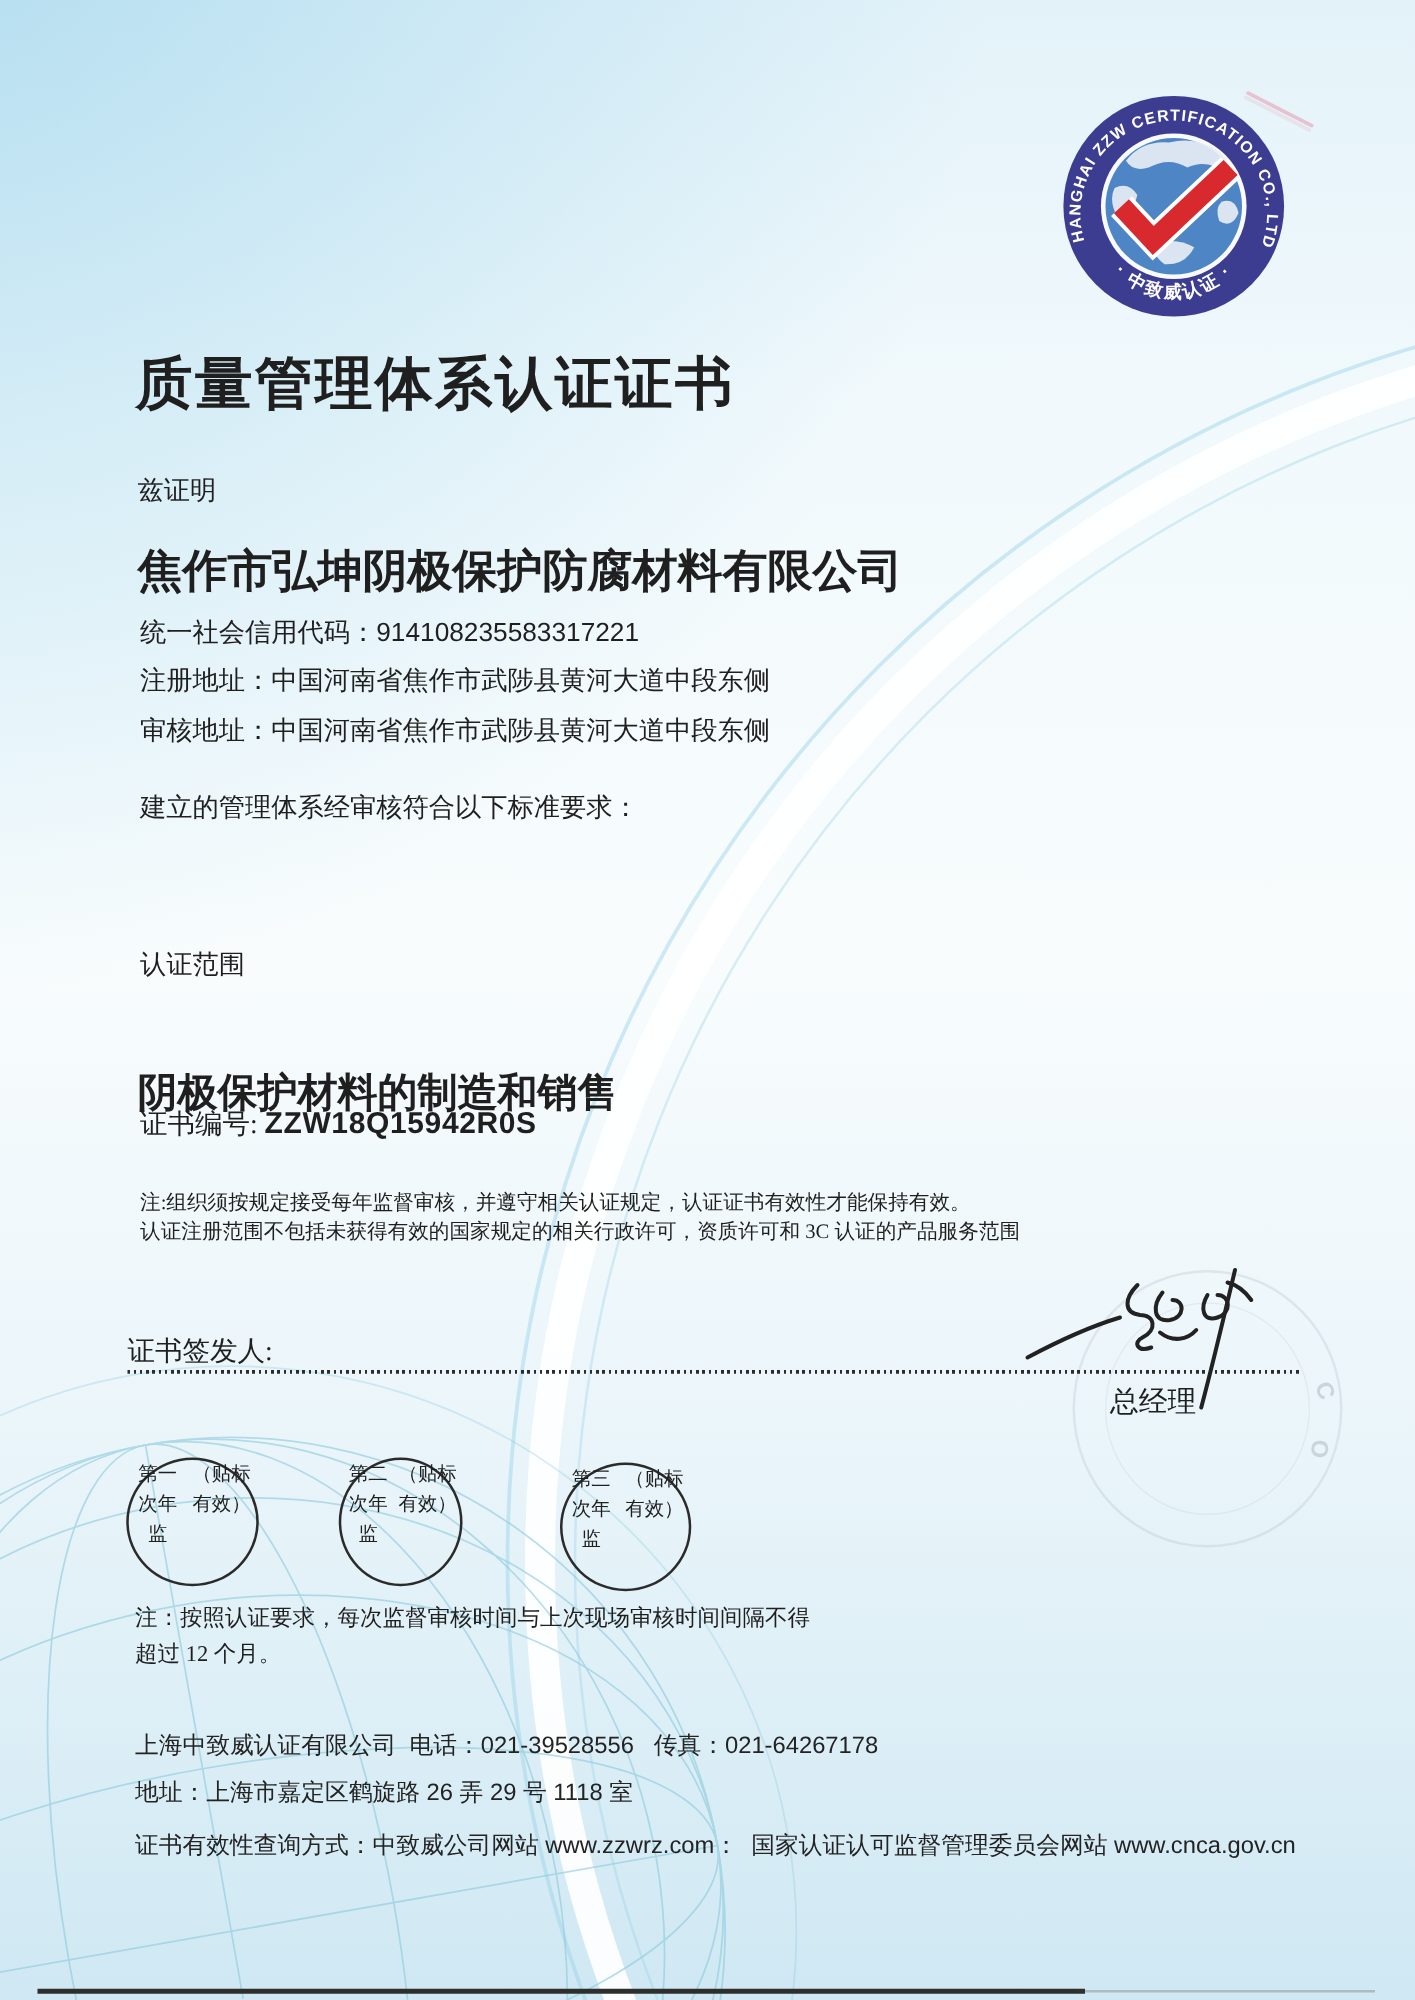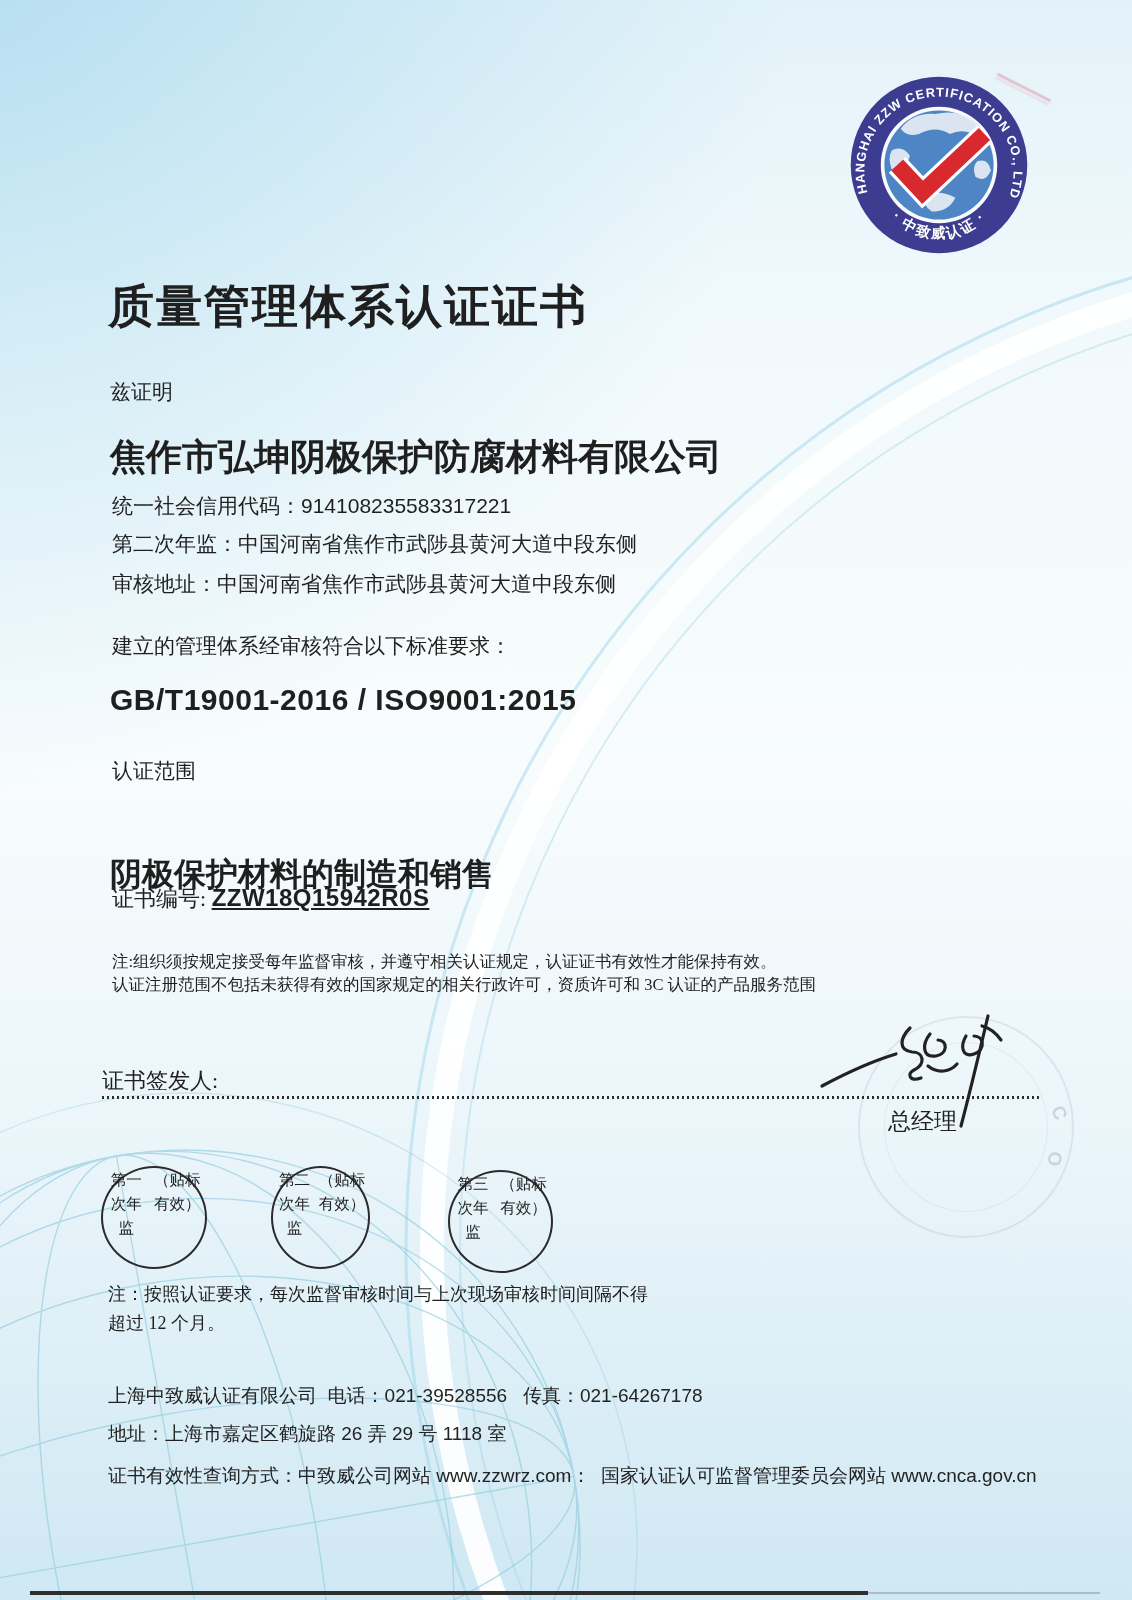--- a/index.html
+++ b/index.html
@@ -18,21 +18,21 @@
   .line20{font-size:21px;}
   .credit{left:112px;top:492px;}
   .regaddr{left:112px;top:530px;}
   .audaddr{left:112px;top:570px;}
   .lead{left:112px;top:632px;}
   .std{left:110px;top:683px;font-size:30px;font-weight:bold;
        font-family:"Liberation Sans","DejaVu Sans",sans-serif;letter-spacing:0.5px;}
   .scopelab{left:112px;top:757px;}
   .scopeval{left:110px;top:810px;font-size:32px;font-weight:bold;margin-top:43px;}
   .certno{left:112px;top:884px;font-size:22px;}
-  .certno b{font-family:"Liberation Sans","DejaVu Sans",sans-serif;font-size:24px;letter-spacing:0.5px;text-decoration:underline;}
+  .certno b{font-family:"Liberation Sans","DejaVu Sans",sans-serif;font-size:24px;letter-spacing:0.5px;}
   .dates{left:112px;top:919px;font-size:22px;}
   .num{font-family:"Liberation Sans","DejaVu Sans",sans-serif;}
   .gap{display:inline-block;width:34px;}
   .note1{left:112px;top:951px;font-size:16.5px;}
   .note2{left:112px;top:974px;font-size:16.5px;}
   .signlab{left:102px;top:1066px;font-size:22px;}
   .dotline{left:102px;top:1096px;width:938px;height:3px;
      background:repeating-linear-gradient(90deg,#2c2c2c 0 2px,transparent 2px 5px);}
   .gm{left:888px;top:1106px;font-size:23px;}
   .sig{left:818px;top:1000px;pointer-events:none;}
@@ -112,28 +112,27 @@
     <div class="abs streak"></div>
 
     <div class="abs title">质量管理体系认证证书</div>
     <div class="abs intro">兹证明</div>
 
     <div class="abs company">焦作市弘坤阴极保护防腐材料有限公司</div>
     <div class="abs line20 credit">
       <span>统一社会信用代码：</span><span class="num">914108235583317221</span>
     </div>
     <div class="abs line20 regaddr">
-      <span>第二次年监：</span><span>中国河南省焦作市武陟县黄河大道中段东侧</span>
+      <span>注册地址：</span><span>中国河南省焦作市武陟县黄河大道中段东侧</span>
     </div>
     <div class="abs line20 audaddr">
       <span>审核地址：</span><span>中国河南省焦作市武陟县黄河大道中段东侧</span>
     </div>
 
     <div class="abs line20 lead">建立的管理体系经审核符合以下标准要求：</div>
-    <div class="abs std">GB/T19001-2016 / ISO9001:2015</div>
 
     <div class="abs line20 scopelab">认证范围</div>
     <div class="abs scopeval">阴极保护材料的制造和销售</div>
 
     <div class="abs certno">
       <span>证书编号:</span>
       <b>ZZW18Q15942R0S</b>
     </div>
     <div class="abs note1">注:组织须按规定接受每年监督审核，并遵守相关认证规定，认证证书有效性才能保持有效。</div>
     <div class="abs note2">认证注册范围不包括未获得有效的国家规定的相关行政许可，资质许可和 3C 认证的产品服务范围</div>

